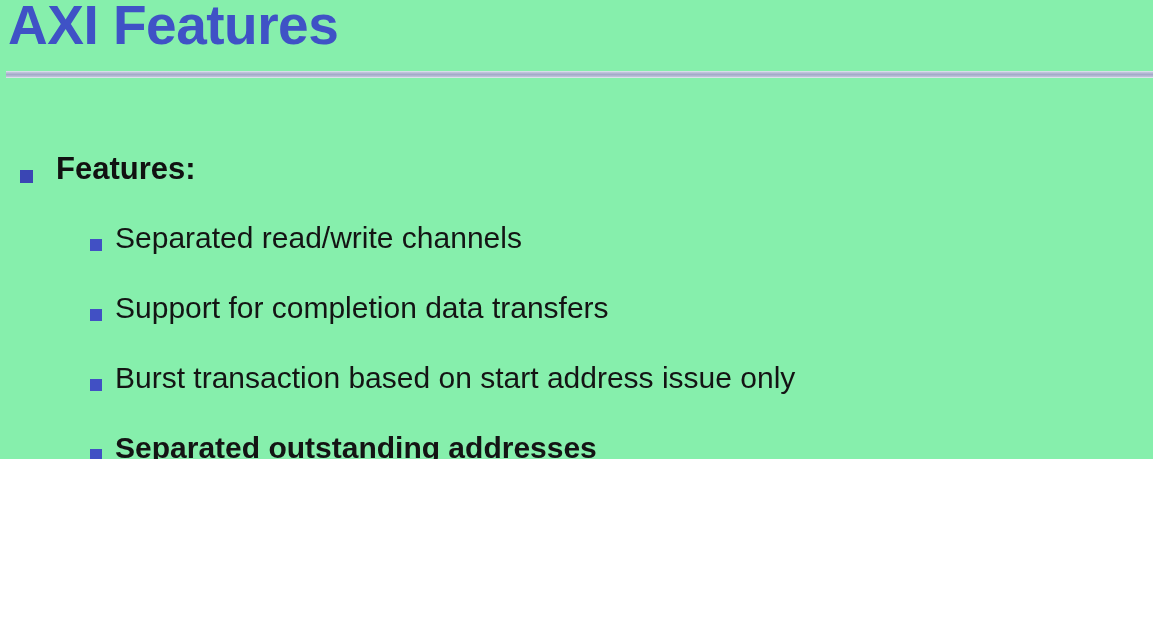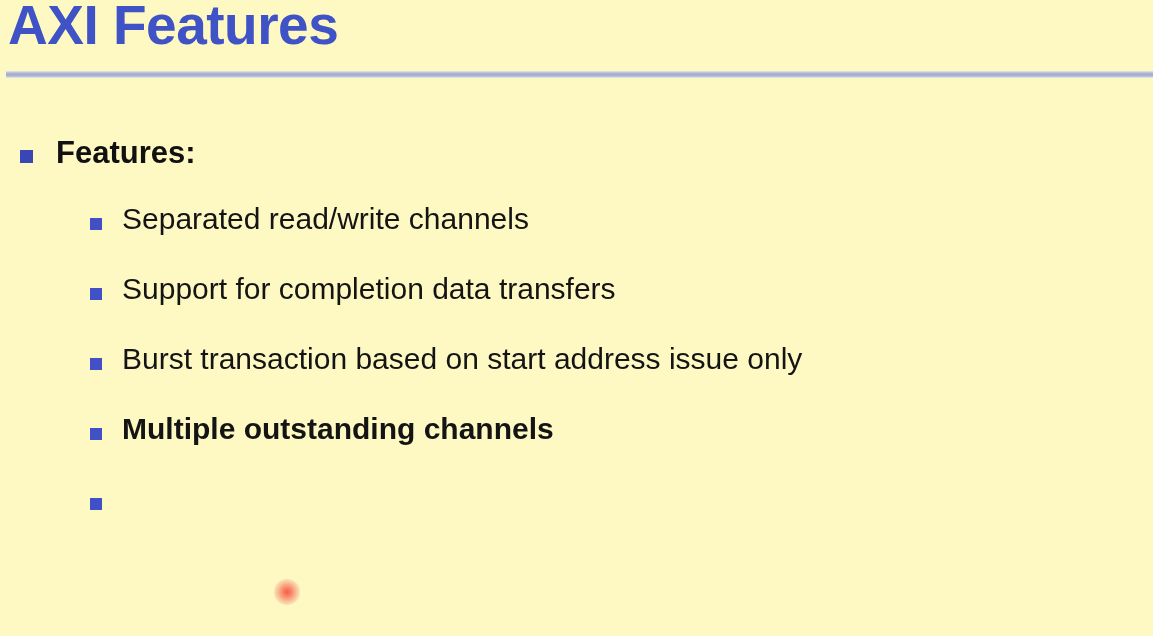--- a/index.html
+++ b/index.html
@@ -6,22 +6,22 @@
     margin: 0;
     padding: 0;
     background: #ffffff;
   }
   body {
     font-family: "Liberation Sans", sans-serif;
   }
   .slide {
     position: relative;
     width: 1153px;
-    height: 636px;
-    background: #fef9c3;
+    height: 459px;
+    background: #86efac;
     overflow: hidden;
   }
 
   
   .slide-title {
     position: absolute;
     left: 8px;
     top: -6px;
     font-size: 55px;
     font-weight: bold;
@@ -49,21 +49,21 @@
   
   .bullet-list {
     position: absolute;
     left: 0;
     top: 136px;
     width: 1153px;
   }
   .bullet-row {
     position: relative;
     display: flex;
-    align-items: flex-start;
+    align-items: center;
   }
 
   
   .level-1 {
     height: 66px;
     padding-left: 20px;
   }
   .level-1 .marker {
     width: 13px;
     height: 13px;
@@ -86,21 +86,21 @@
     padding-left: 90px;
   }
   .level-2 .marker {
     width: 12px;
     height: 12px;
     background: #4150c4;
     margin-top: 16px;
     flex: 0 0 auto;
   }
   .level-2 .bullet-text {
-    margin-left: 20px;
+    margin-left: 13px;
     font-size: 30px;
     color: #141414;
     line-height: 1.1;
     white-space: nowrap;
   }
   .level-2 .bullet-text.strong {
     font-weight: bold;
   }
 
   
@@ -145,21 +145,21 @@
     </div>
 
 
     <div class="bullet-row level-2">
       <span class="marker"></span>
       <span class="bullet-text">Burst transaction based on start address issue only</span>
     </div>
 
     <div class="bullet-row level-2">
       <span class="marker"></span>
-      <span class="bullet-text strong">Multiple outstanding channels</span>
+      <span class="bullet-text strong">Separated outstanding addresses</span>
     </div>
 
     <div class="bullet-row level-2">
       <span class="marker"></span>
     </div>
 
   </div>
 
   <div class="pointer-dot" id="pointer-dot" style="left: 274px; top: 579px;"></div>
 

